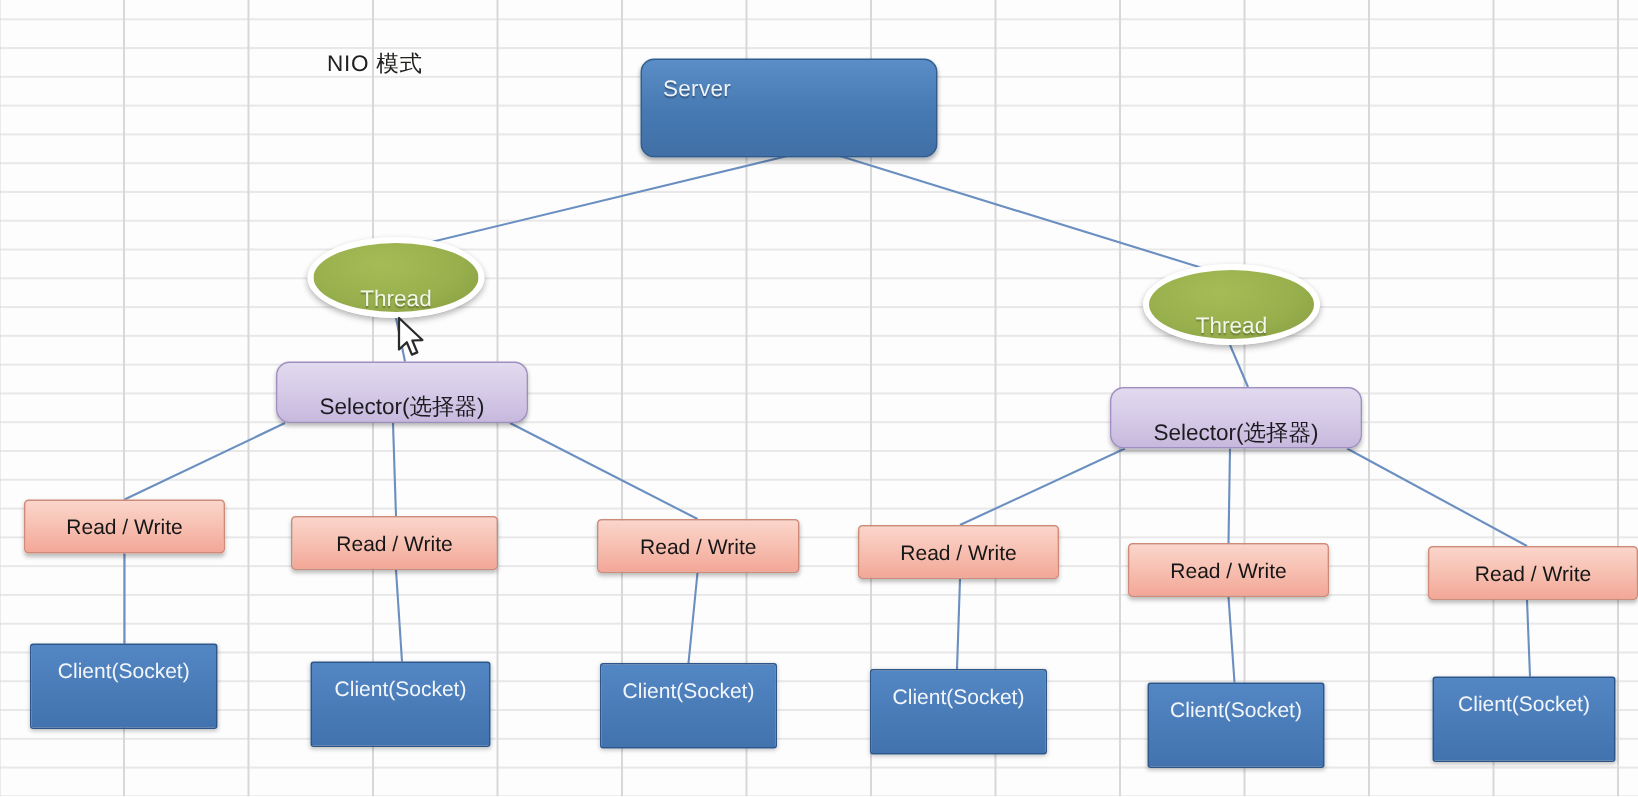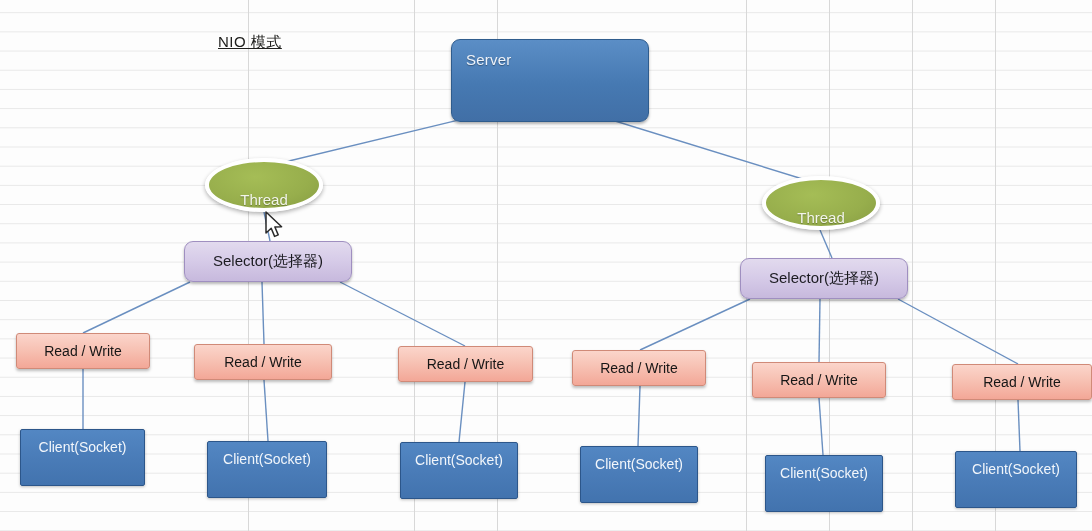--- a/index.html
+++ b/index.html
@@ -76,21 +76,21 @@
     font-size: 15px;
     text-shadow: 0 1px 1px rgba(0,0,0,.30);
   }
 
   
   .selector {
     background: linear-gradient(180deg,#e2daee 0%, #d6cbe8 48%, #c7b9dd 100%);
     border: 1.4px solid #9f8fc0;
     border-radius: 9px;
     box-shadow: 0 2px 3px rgba(0,0,0,.28);
-    align-items: center;
+    align-items: flex-end;
     justify-content: center;
   }
   .selector span {
     color: #1b1b20;
     font-size: 15px;
   }
 
   
   .rw {
     background: linear-gradient(180deg,#fbd5cb 0%, #f7c2b4 45%, #f3a797 100%);
@@ -121,21 +121,20 @@
     font-size: 14px;
   }
 
   
   #title {
     position: absolute;
     color: #20201e;
     font-size: 15px;
     letter-spacing: .5px;
     white-space: nowrap;
-    text-decoration: underline;
   }
 
   
   #cursor { position: absolute; pointer-events: none; }
 </style>
 </head>
 <body>
 
 <div id="canvas">
 
@@ -156,21 +155,21 @@
       <line x1="264" y1="380" x2="268" y2="441" stroke="#6a8fc0"></line>
       <line x1="465" y1="382" x2="459" y2="442" stroke="#6a8fc0"></line>
       <line x1="640" y1="386" x2="638" y2="446" stroke="#6a8fc0"></line>
       <line x1="819" y1="398" x2="823" y2="455" stroke="#6a8fc0"></line>
       <line x1="1018" y1="400" x2="1020" y2="451" stroke="#6a8fc0"></line>
     </svg>
 
   <div id="title" style="left: 218px; top: 33px;">NIO 模式</div>
 
   <div id="nodes-layer">
-      <div class="node server" style="left: 451px; top: 39px; width: 198px; height: 83px;">
+      <div class="node server" style="left: 427px; top: 39px; width: 198px; height: 66px;">
         <span>Server</span>
       </div>
       <div class="node thread" style="left: 205px; top: 158px; width: 118px; height: 54px;">
         <span>Thread</span>
       </div>
       <div class="node thread" style="left: 762px; top: 176px; width: 118px; height: 54px;">
         <span>Thread</span>
       </div>
       <div class="node selector" style="left: 184px; top: 241px; width: 168px; height: 41px;">
         <span>Selector(选择器)</span>

